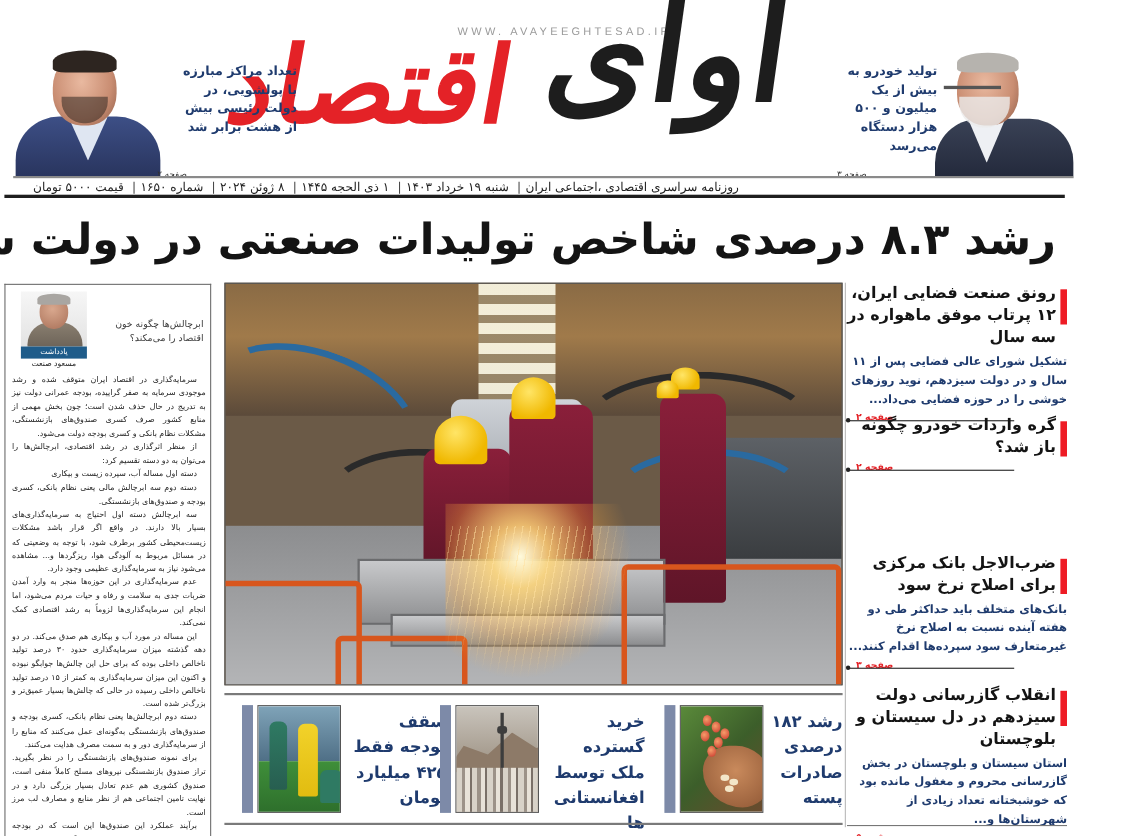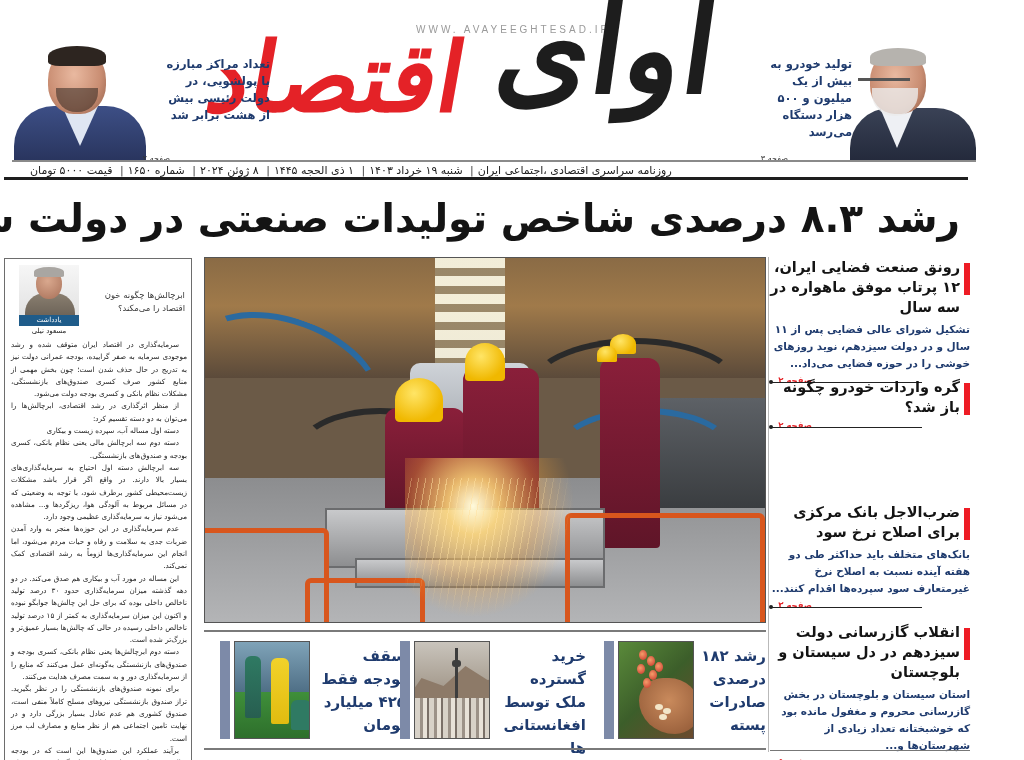--- a/index.html
+++ b/index.html
@@ -162,21 +162,21 @@
 
 <h1 class="main-headline">رشد ۸.۳ درصدی شاخص تولیدات صنعتی در دولت سیزدهم</h1>
 
 <div class="editorial">
   <div class="ed-photo">
     <div style="position:absolute;left:6px;top:28px;width:50px;height:24px;border-radius:20px 20px 0 0;background:linear-gradient(#8a7f70,#6b6257);"></div>
     <div style="position:absolute;left:17px;top:4px;width:26px;height:30px;border-radius:48%;background:radial-gradient(circle at 45% 40%,#d9a88e,#a87058);"></div>
     <div style="position:absolute;left:15px;top:2px;width:30px;height:10px;border-radius:50% 50% 10% 10%;background:#a9a6a2;"></div>
   </div>
   <div class="ed-badge">یادداشت</div>
-  <div class="ed-author">مسعود نیلی</div>
+  <div class="ed-author">مسعود صنعت</div>
   <div class="ed-title">ابرچالش‌ها چگونه خون اقتصاد را می‌مکند؟</div>
   <div class="ed-body">
     <p>سرمایه‌گذاری در اقتصاد ایران متوقف شده و رشد موجودی سرمایه به صفر گراییده، بودجه عمرانی دولت نیز به تدریج در حال حذف شدن است؛ چون بخش مهمی از منابع کشور صرف کسری صندوق‌های بازنشستگی، مشکلات نظام بانکی و کسری بودجه دولت می‌شود.</p>
     <p>از منظر اثرگذاری در رشد اقتصادی، ابرچالش‌ها را می‌توان به دو دسته تقسیم کرد:</p>
     <p>دسته اول مساله آب، سپرده زیست و بیکاری</p>
     <p>دسته دوم سه ابرچالش مالی یعنی نظام بانکی، کسری بودجه و صندوق‌های بازنشستگی.</p>
     <p>سه ابرچالش دسته اول احتیاج به سرمایه‌گذاری‌های بسیار بالا دارند. در واقع اگر قرار باشد مشکلات زیست‌محیطی کشور برطرف شود، با توجه به وضعیتی که در مسائل مربوط به آلودگی هوا، ریزگردها و... مشاهده می‌شود نیاز به سرمایه‌گذاری عظیمی وجود دارد.</p>
     <p>عدم سرمایه‌گذاری در این حوزه‌ها منجر به وارد آمدن ضربات جدی به سلامت و رفاه و حیات مردم می‌شود، اما انجام این سرمایه‌گذاری‌ها لزوماً به رشد اقتصادی کمک نمی‌کند.</p>
     <p>این مساله در مورد آب و بیکاری هم صدق می‌کند. در دو دهه گذشته میزان سرمایه‌گذاری حدود ۳۰ درصد تولید ناخالص داخلی بوده که برای حل این چالش‌ها جوابگو نبوده و اکنون این میزان سرمایه‌گذاری به کمتر از ۱۵ درصد تولید ناخالص داخلی رسیده در حالی که چالش‌ها بسیار عمیق‌تر و بزرگ‌تر شده است.</p>
     <p>دسته دوم ابرچالش‌ها یعنی نظام بانکی، کسری بودجه و صندوق‌های بازنشستگی به‌گونه‌ای عمل می‌کنند که منابع را از سرمایه‌گذاری دور و به سمت مصرف هدایت می‌کنند.</p>

